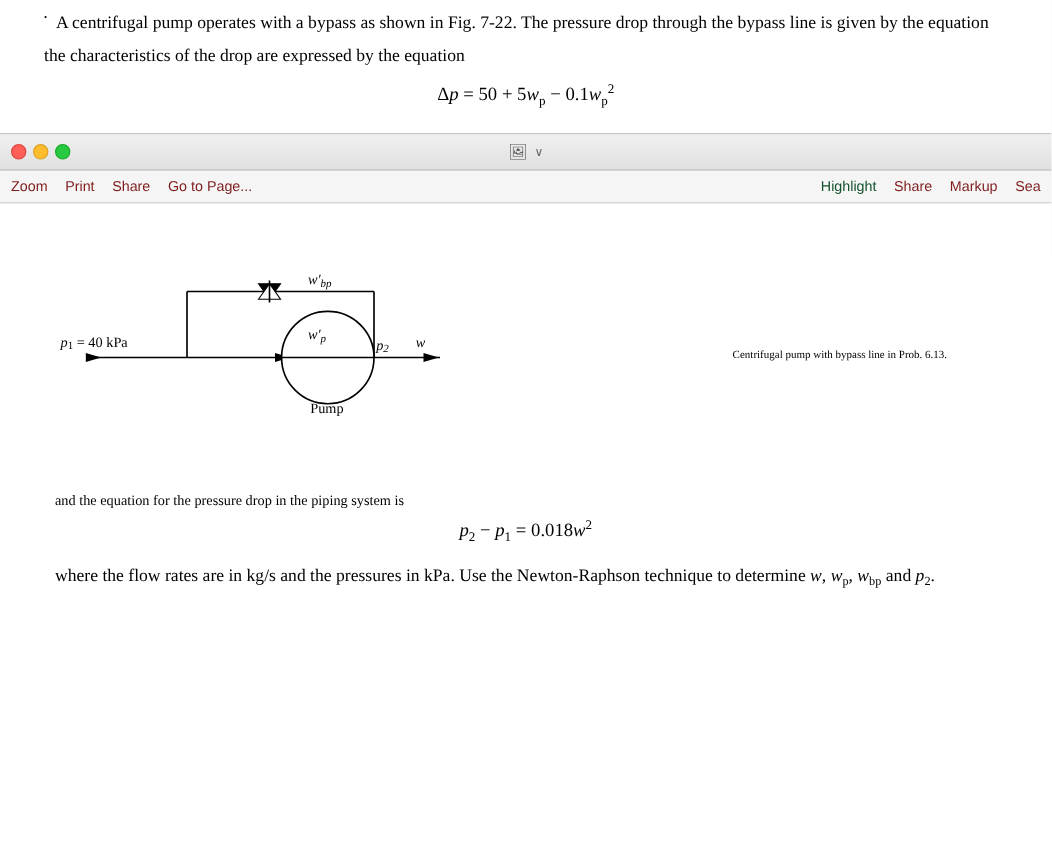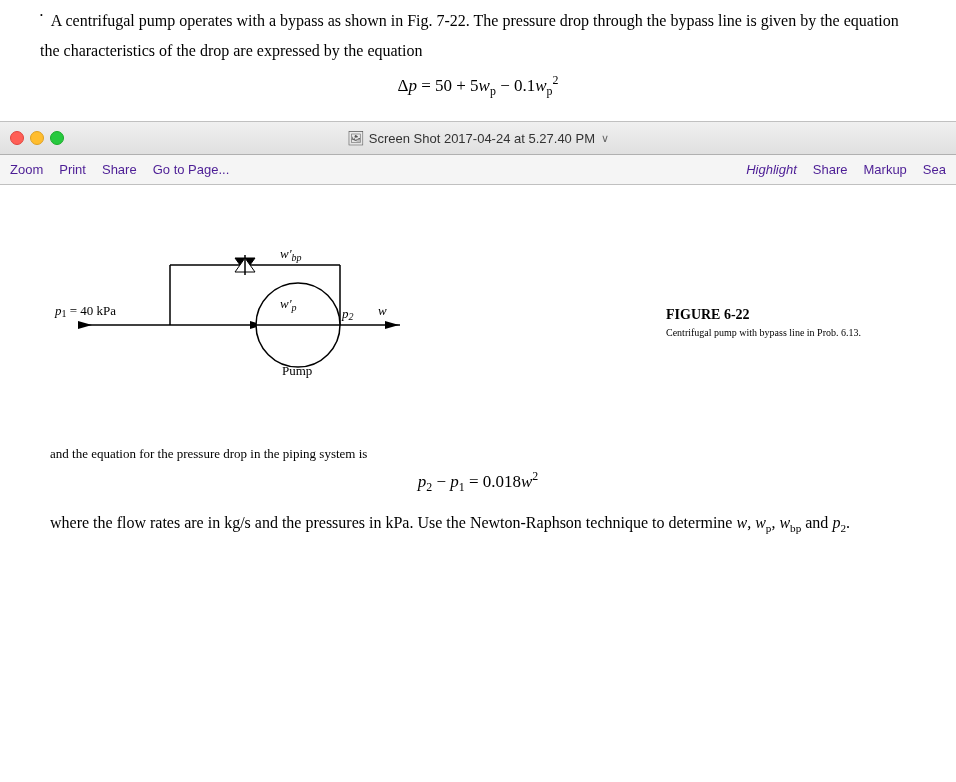--- a/index.html
+++ b/index.html
@@ -91,28 +91,27 @@
       border-bottom: 1px solid #c0c0c0;
       height: 30px;
       display: flex;
       align-items: center;
       padding: 0 10px;
       gap: 16px;
     }
 
     .toolbar-item {
       font-size: 13px;
-      color: #4c1d95;
+      color: #7f1d1d;
       font-family: -apple-system, BlinkMacSystemFont, sans-serif;
       cursor: pointer;
     }
 
     .toolbar-item.highlight {
-      color: #4c1d95;
-      font-style: italic;
+      color: #14532d;
     }
 
     .toolbar-spacer {
       flex: 1;
     }
 
     
     .main-doc {
       background: white;
       padding: 20px 50px 20px 50px;
@@ -185,21 +184,20 @@
   </div>
 
   <div class="title-bar">
     <div class="title-bar-left">
       <div class="traffic-light tl-red"></div>
       <div class="traffic-light tl-yellow"></div>
       <div class="traffic-light tl-green"></div>
     </div>
     <div class="title-bar-title">
       <span class="title-icon">🖼</span>
-      <span>Screen Shot 2017-04-24 at 5.27.40 PM</span>
       <span class="title-chevron">∨</span>
     </div>
   </div>
 
   <div class="toolbar">
     <span class="toolbar-item">Zoom</span>
     <span class="toolbar-item">Print</span>
     <span class="toolbar-item">Share</span>
     <span class="toolbar-item">Go to Page...</span>
     <div class="toolbar-spacer"></div>
@@ -247,23 +245,20 @@
 
           <text x="5" y="95" font-size="13" font-family="Georgia, serif"><tspan font-style="italic">p</tspan><tspan font-size="10" dy="2">1</tspan><tspan dy="-2"> = 40 kPa</tspan></text>
 
           <text x="292" y="98" font-size="13" font-family="Georgia, serif" font-style="italic">p<tspan font-size="10" dy="2">2</tspan></text>
 
           <text x="232" y="155" font-size="13" font-family="Georgia, serif">Pump</text>
         </svg>
       </div>
 
       <div class="figure-caption">
-        <div style="font-size:14px; line-height:1.5;">
-          <strong>FIGURE 6-22</strong>
-        </div>
         <div style="font-size:10px; line-height:1.5;">Centrifugal pump with bypass line in Prob. 6.13.</div>
       </div>
     </div>
 
     <div style="margin-top: 20px;">
       <div style="font-size:13px; line-height:1.6;">and the equation for the pressure drop in the piping system is</div>
       <div class="equation-block" style="font-size:17px; margin: 4px 0;">
         <em>p</em><sub>2</sub>
         <span> − </span>
         <em>p</em><sub>1</sub>

